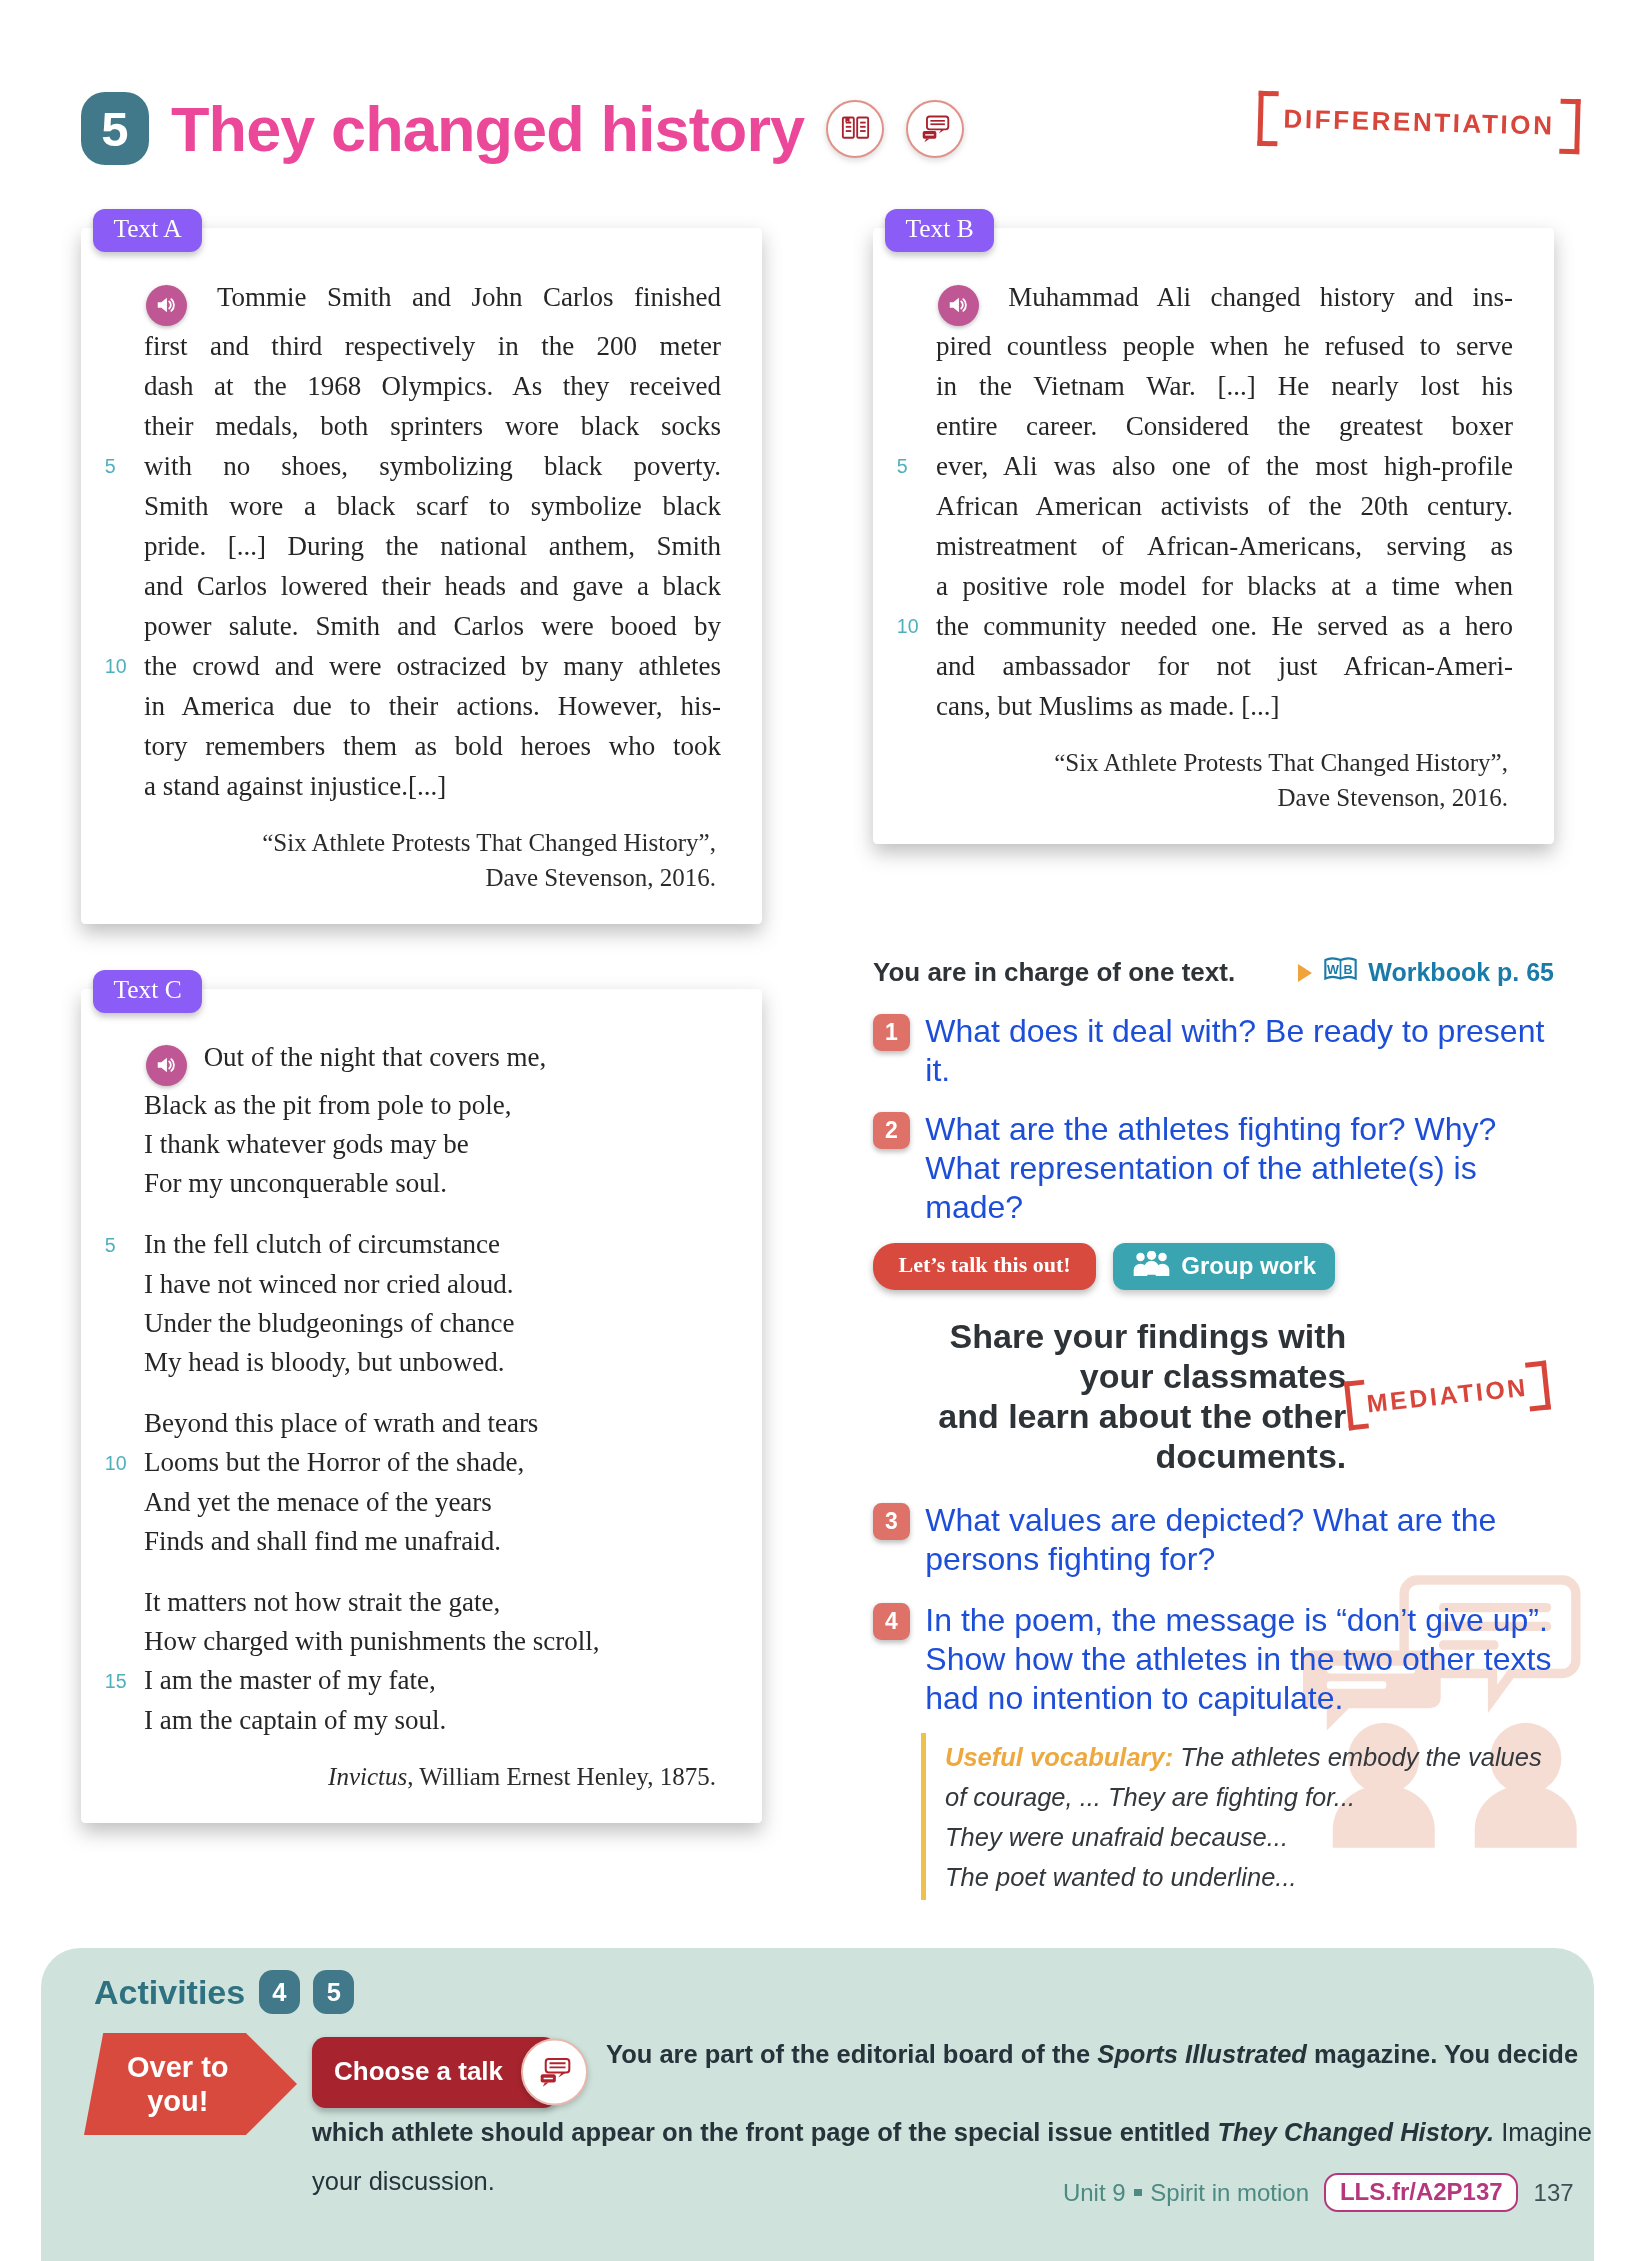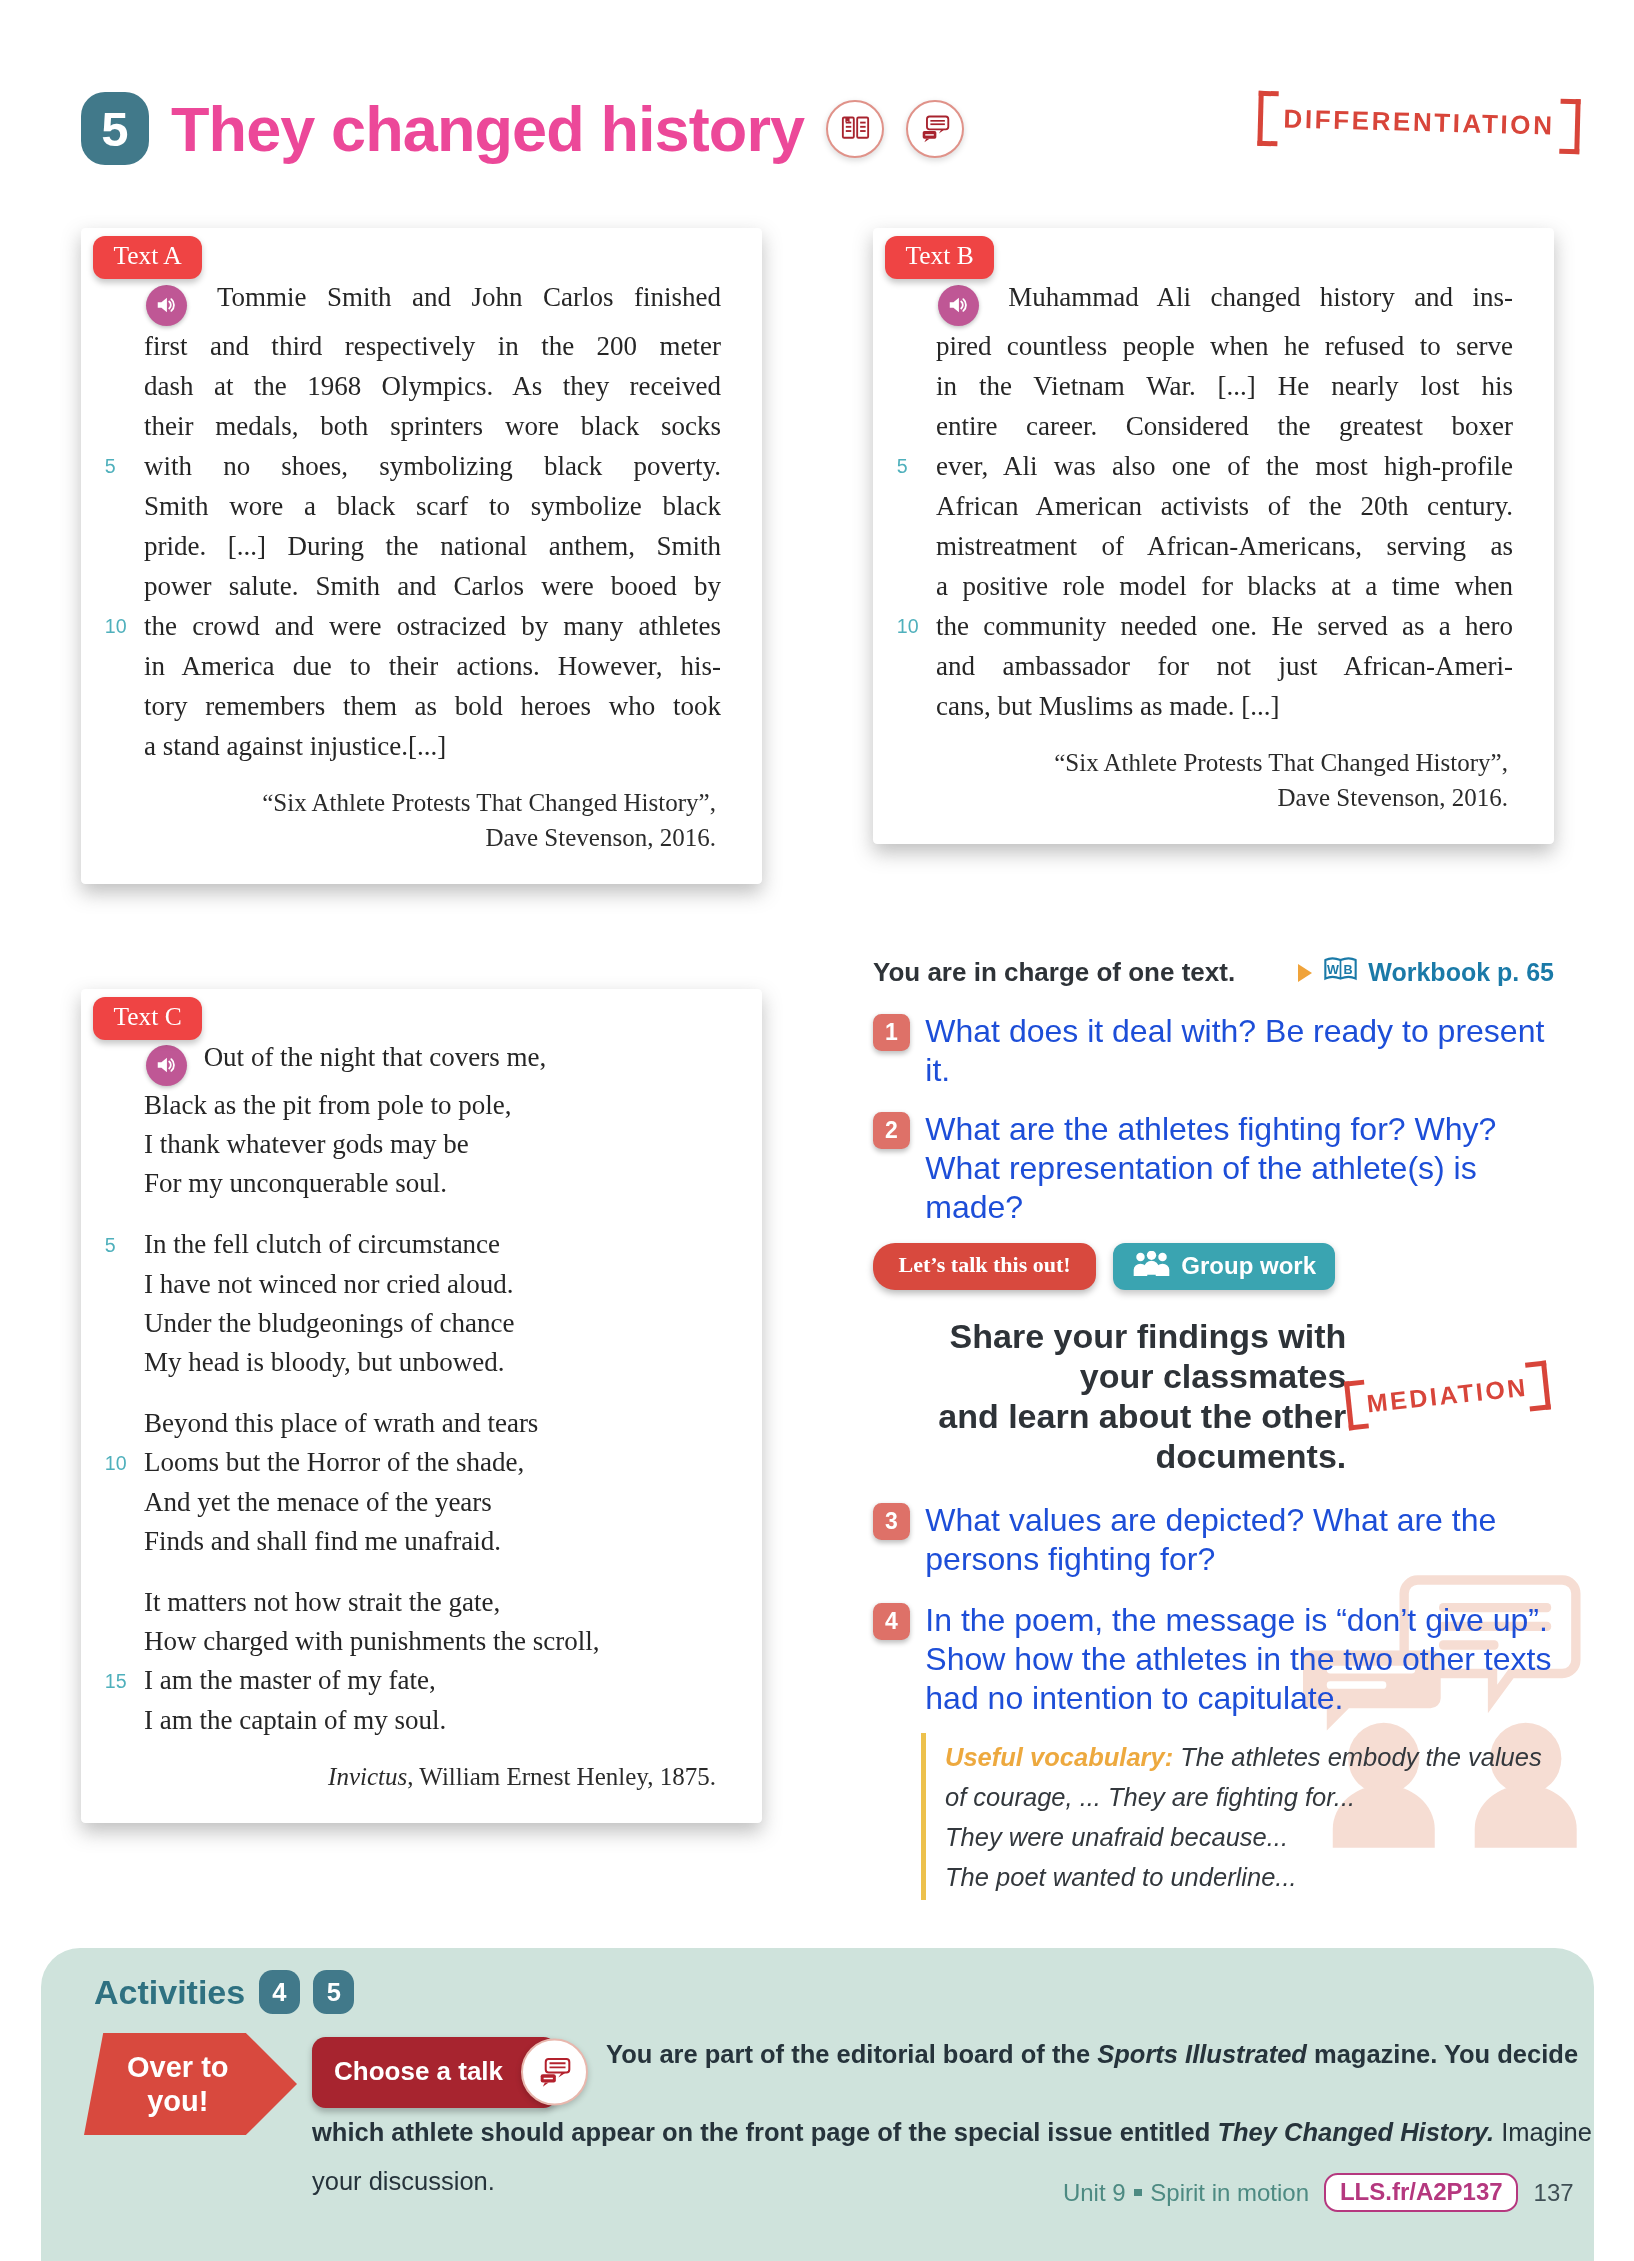--- a/index.html
+++ b/index.html
@@ -18,22 +18,22 @@
   .stamp::before{left:0;border-right:none;}
   .stamp::after{right:0;border-left:none;}
   .stamp-diff{left:1258px;top:95px;font-size:26px;padding:12px 25.5px;transform:rotate(1.5deg);}
 
   
   .tbox{position:absolute;background:#fff;border-radius:4.3px;box-shadow:0 8.5px 19px rgba(90,90,90,.38);
     padding:49px 41px 29px 17px;width:681px;box-sizing:border-box;}
   .box-a{left:81px;top:228px;}
   .box-b{left:873px;top:228px;}
   .box-c{left:81px;top:989px;}
-  .ttab{position:absolute;top:-19px;left:12px;background:#ef4444;color:#fff;border-radius:12px;
-    font-family:"Liberation Serif",serif;font-size:25.5px;padding:5.1px 20.4px 7.7px;box-shadow:0 3.4px 6.8px rgba(0,0,0,.22);margin-top:27px;}
+  .ttab{position:absolute;top:-19px;left:12px;background:#8b5cf6;color:#fff;border-radius:12px;
+    font-family:"Liberation Serif",serif;font-size:25.5px;padding:5.1px 20.4px 7.7px;box-shadow:0 3.4px 6.8px rgba(0,0,0,.22);}
   .tline{display:flex;font-family:"Liberation Serif",serif;font-size:27px;line-height:40px;color:#262626;}
   .poem .tline{line-height:39px;}
   .tline.gap{margin-top:22px;}
   .ln{flex:none;width:46px;padding-left:6.8px;box-sizing:border-box;color:#4fb0bc;
     font-family:"Liberation Sans",sans-serif;font-size:19.6px;line-height:40px;}
   .lt{display:block;flex:1;}
   .lt.just{text-align:justify;text-align-last:justify;}
   .audio{display:inline-flex;align-items:center;justify-content:center;width:41px;height:41px;
     border-radius:50%;background:#bf5795;vertical-align:-10.2px;margin:0 10.2px 0 1.7px;
     box-shadow:0 1.7px 4.3px rgba(0,0,0,.25);}
@@ -163,20 +163,24 @@
         <div class="tline">
           <span class="ln"></span>
           <span class="lt just">Smith wore a black scarf to symbolize black</span>
         </div>
         <div class="tline">
           <span class="ln"></span>
           <span class="lt just">pride. [...] During the national anthem, Smith</span>
         </div>
         <div class="tline">
           <span class="ln"></span>
+          <span class="lt just">and Carlos lowered their heads and gave a black</span>
+        </div>
+        <div class="tline">
+          <span class="ln"></span>
           <span class="lt just">power salute. Smith and Carlos were booed by</span>
         </div>
         <div class="tline">
           <span class="ln">10</span>
           <span class="lt just">the crowd and were ostracized by many athletes</span>
         </div>
         <div class="tline">
           <span class="ln"></span>
           <span class="lt just">in America due to their actions. However, his-</span>
         </div>

